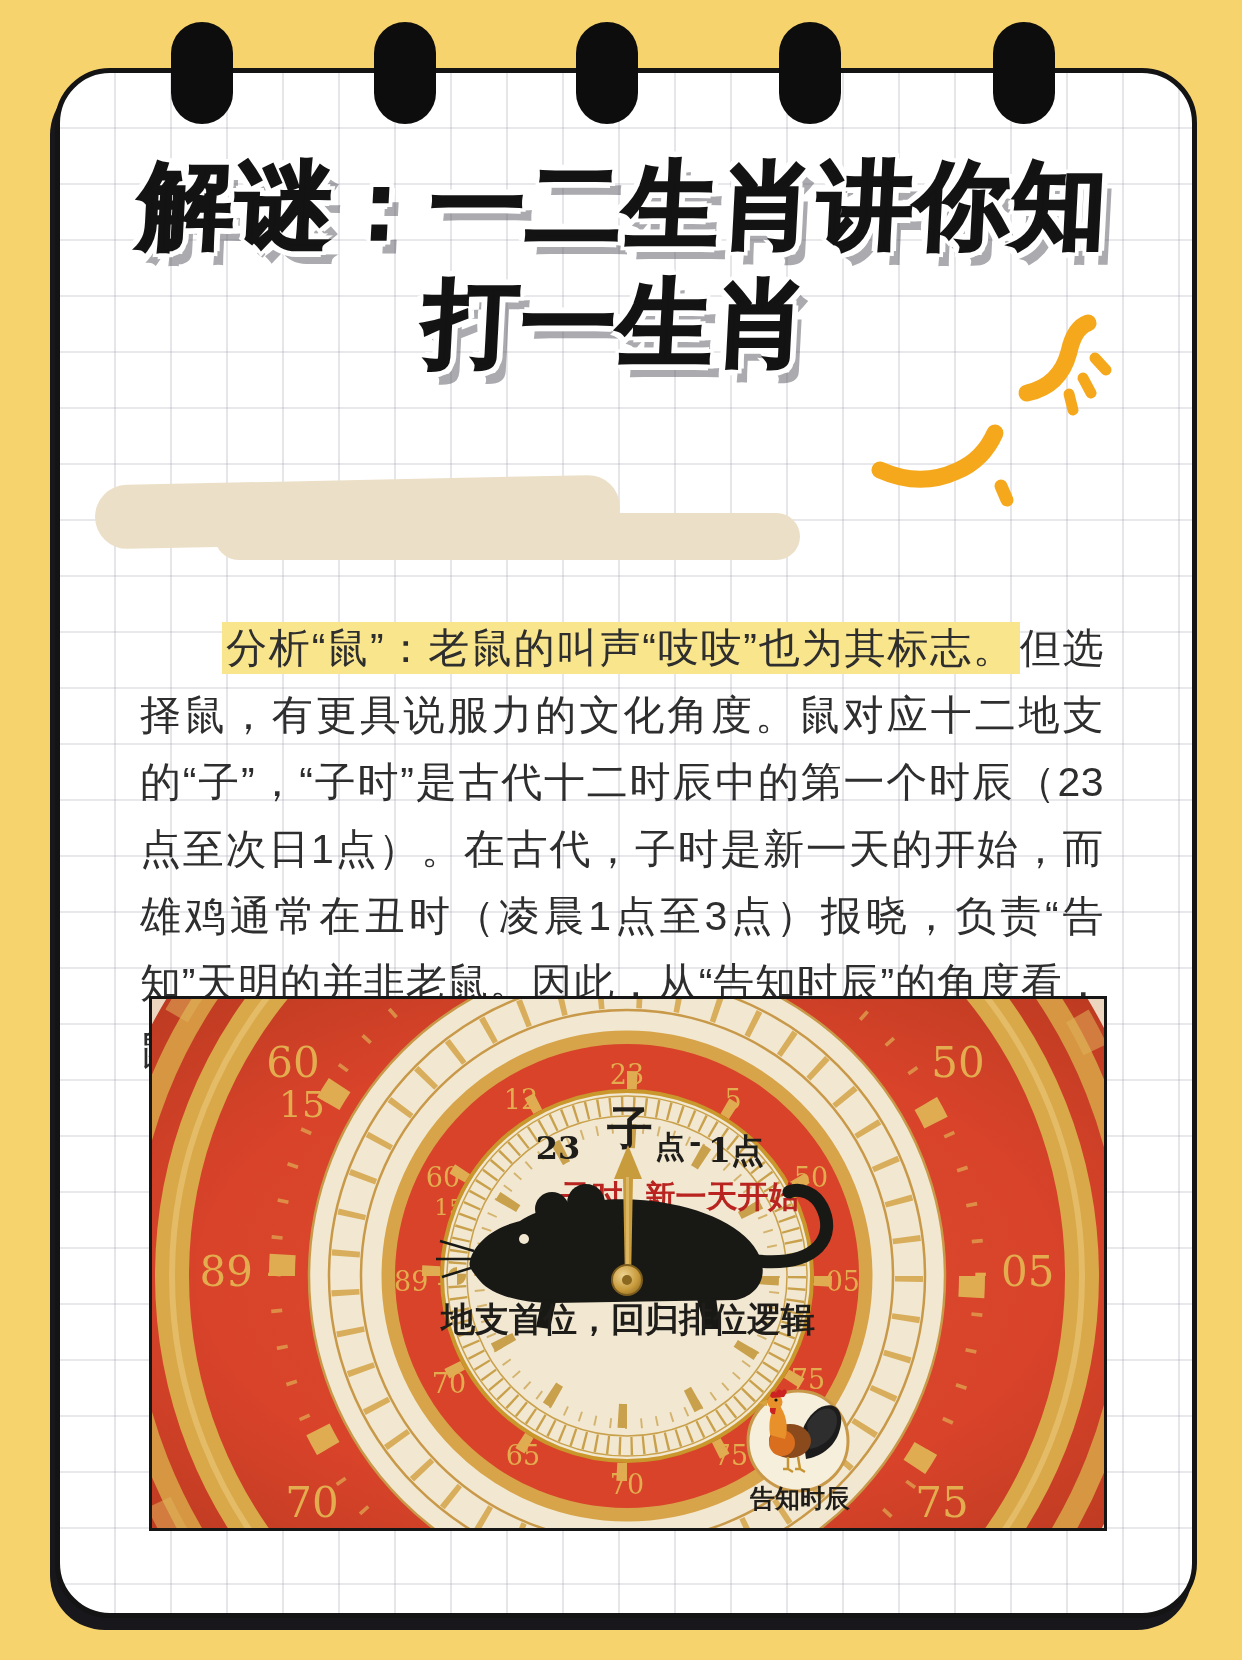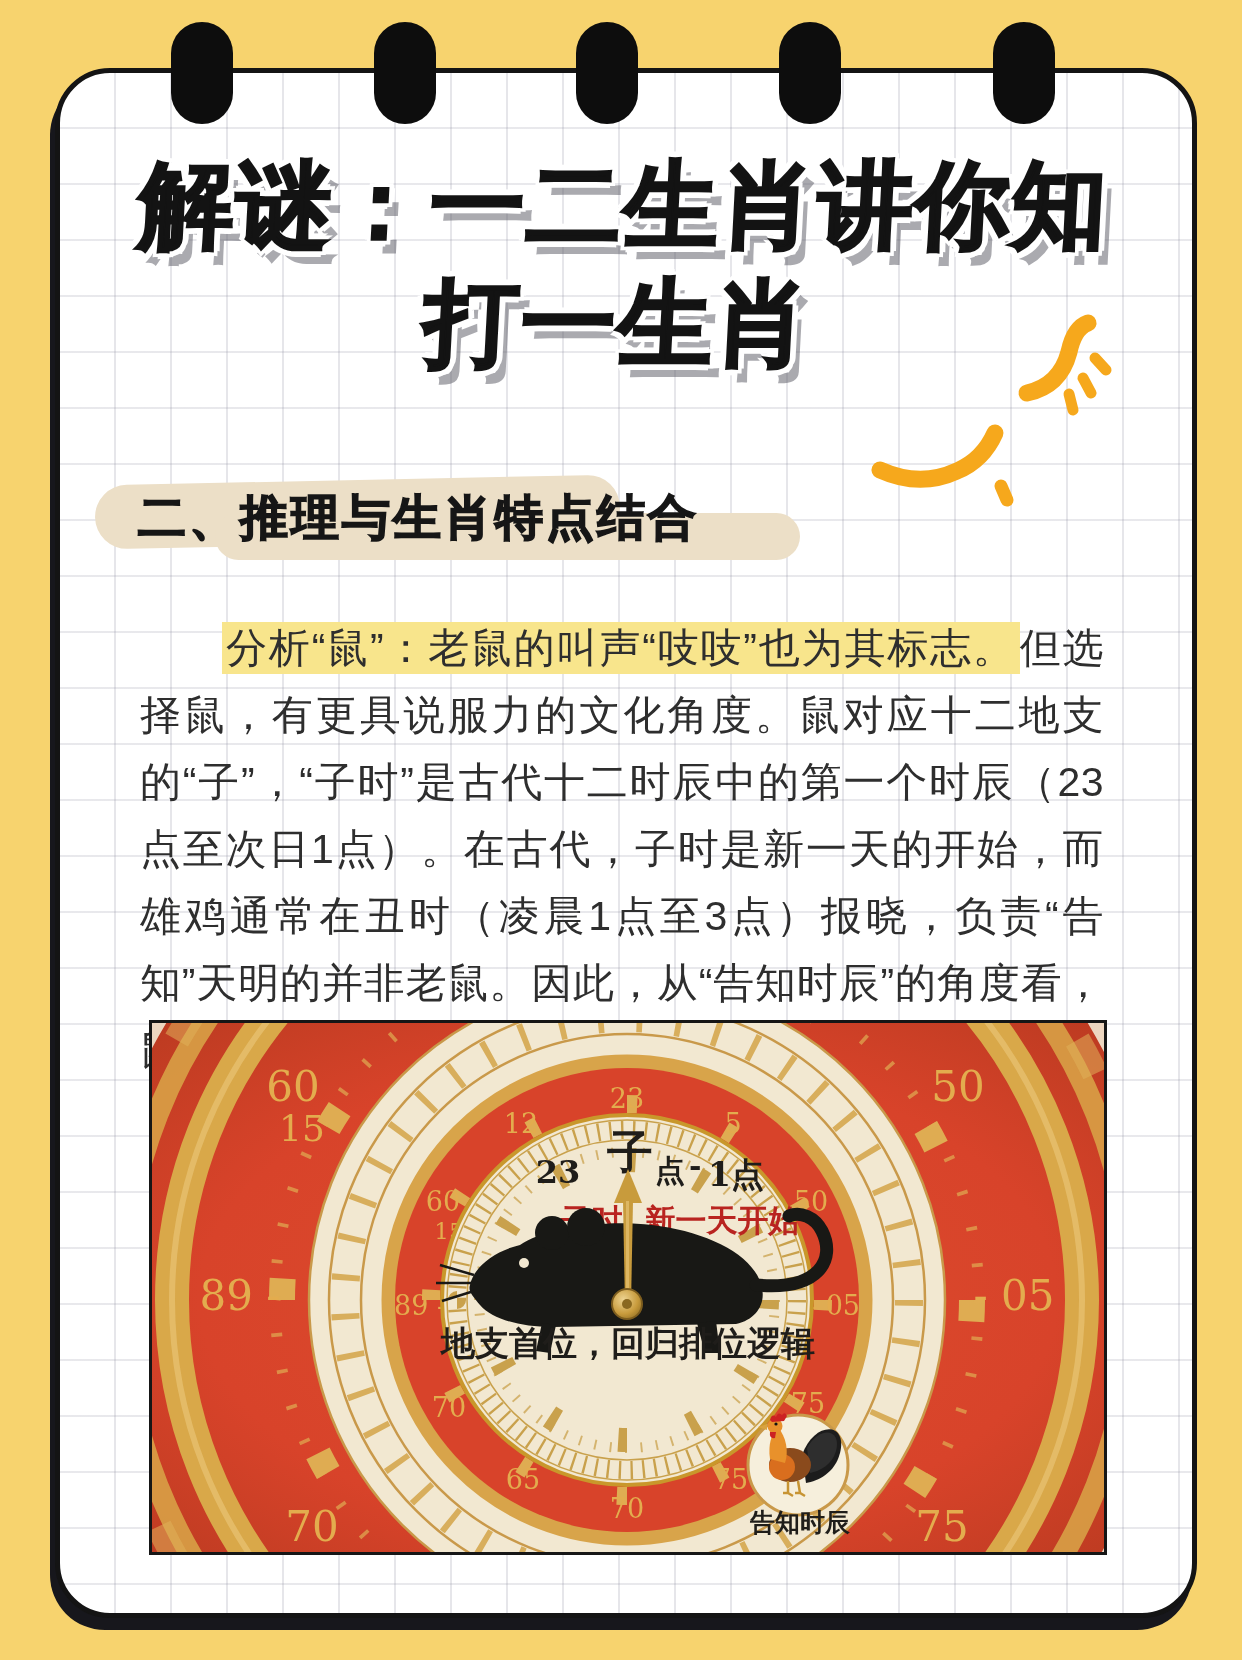--- a/index.html
+++ b/index.html
@@ -47,21 +47,21 @@
   }
   
   .para{
     position:absolute;left:140px;top:574px;width:964px;
     font-size:41px;line-height:67px;color:#2e2e2e;
     text-align:justify;text-indent:2em;letter-spacing:.5px;
   }
   .para .hl{background:#F8E58C;padding:3px 4px;}
   
   .clock-wrap{
-    position:absolute;left:149px;top:1020px;width:958px;height:535px;
+    position:absolute;left:149px;top:996px;width:958px;height:535px;
     border:3px solid #161616;box-sizing:border-box;background:#D8432A;
   }
   .num{font-family:"DejaVu Serif","Liberation Serif",serif;fill:#E3AC4E;}
   .cjk-ink{font-family:"DejaVu Serif","Liberation Serif",serif;fill:#1f1d1a;font-weight:bold;}
 </style>
 </head>
 <body>
 
 <div id="canvas">
 
@@ -84,21 +84,20 @@
       <path d="M 25 180 Q 65 198 102 181 Q 128 170 140 143"></path>
       <path d="M 228 88 L 236 103" stroke-width="11"></path>
       <path d="M 240 68 L 251 80" stroke-width="11"></path>
       <path d="M 214 104 L 218 120" stroke-width="11"></path>
       <path d="M 146 196 L 152 210" stroke-width="13"></path>
     </g>
   </svg>
 
   <div class="blob1"></div>
   <div class="blob2"></div>
-  <div class="heading">二、推理与生肖特点结合</div>
 
   <p class="para"><span class="hl">分析“鼠”：老鼠的叫声“吱吱”也为其标志。</span><span>但选择鼠，有更具说服力的文化角度。鼠对应十二地支的“子”，“子时”是古代十二时辰中的第一个时辰（23点至次日1点）。在古代，子时是新一天的开始，而雄鸡通常在丑时（凌晨1点至3点）报晓，负责“告知”天明的并非老鼠。因此，从“告知时辰”的角度看，鼠的关联性弱于鸡。</span></p>
 
   <div class="clock-wrap">
     <svg viewBox="0 0 952 529" width="952" height="529">
       <defs>
         <radialGradient id="bgred" cx="50%" cy="52%" r="75%">
           <stop offset="0%" stop-color="#DC4E2E"></stop>
           <stop offset="60%" stop-color="#D8432A"></stop>
           <stop offset="100%" stop-color="#B93A20"></stop>

